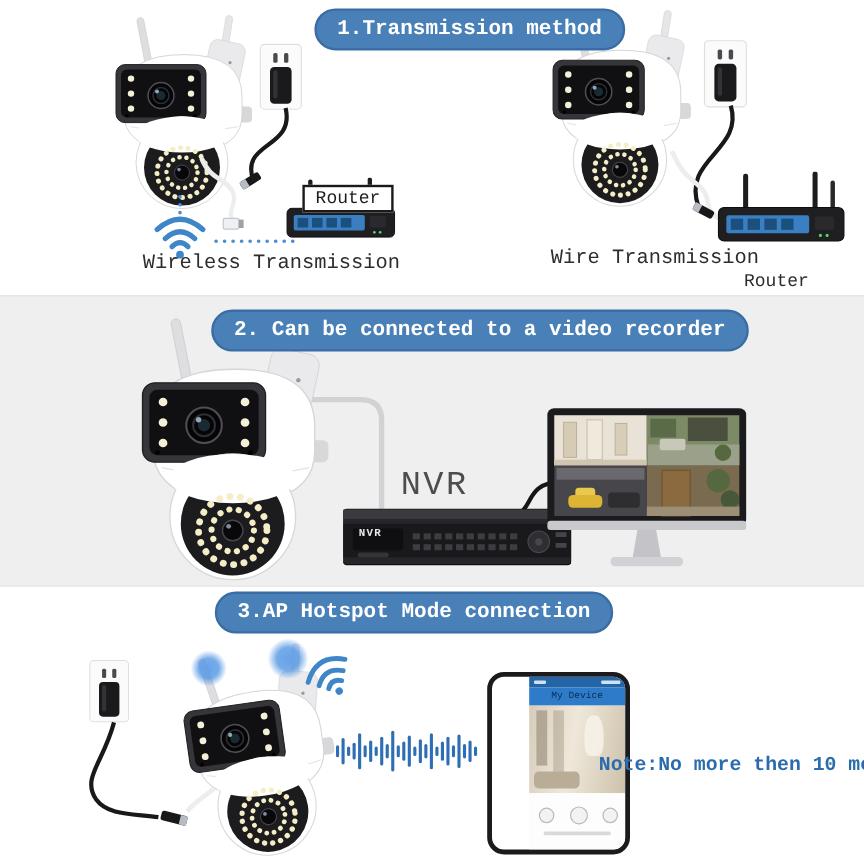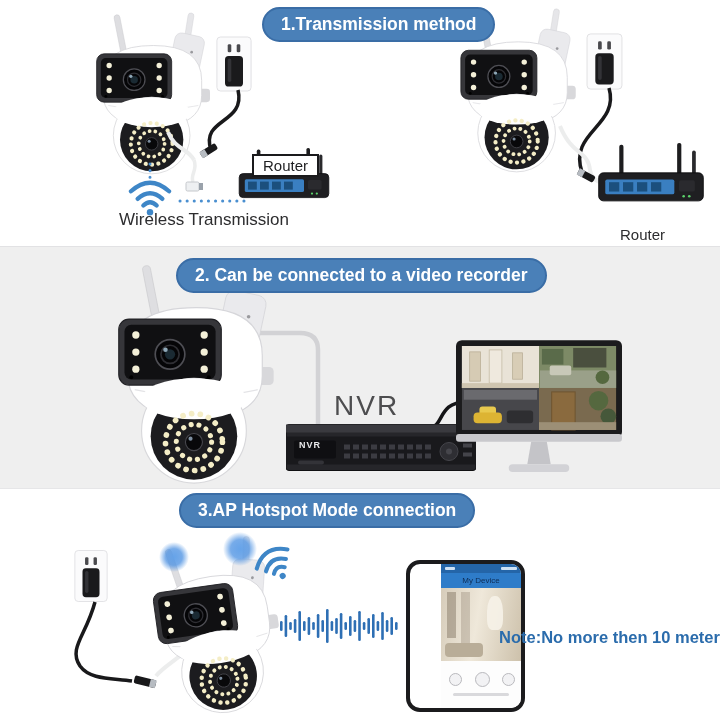--- a/index.html
+++ b/index.html
@@ -1,17 +1,17 @@
 <!DOCTYPE html>
 <html style="--pill-bg: #4a80b8; --pill-border: #3a6da6; --pill-text: #ffffff; --band-bg: #efefef; --note-text: #2b6cac; --wifi-blue: #3e86c7; --wave-blue: #2e6fb4; --router-port-blue: #3a7fc1; --phone-header-blue: #2e7cc9; --glow-blue: #4a90e2; --led-warm: #f4edc6;"><head>
 <meta charset="utf-8">
 <style>
   html,body{margin:0;padding:0;background:#fff;}
   #stage{position:relative;width:720px;height:720px;overflow:hidden;
-         font-family:Liberation Sans, sans-serif;background:#fff;}
+         font-family:Liberation Mono, monospace;background:#fff;}
   .band{position:absolute;left:0;top:246px;width:720px;height:241px;
         background:var(--band-bg,#efefef);border-top:1px solid #e2e2e4;border-bottom:1px solid #e6e6e8;}
   svg.art{position:absolute;left:0;top:0;width:720px;height:720px;}
   .pill{position:absolute;height:27px;line-height:27px;padding:2px 17px;
         background:var(--pill-bg,#4a80b8);border:2px solid var(--pill-border,#3a6da6);
         border-radius:18px;color:var(--pill-text,#fff);font-size:17.5px;font-weight:bold;
         white-space:nowrap;}
   #pill1{left:262px;top:7px;}
   #pill2{left:176px;top:258px;}
   #pill3{left:179px;top:493px;}
@@ -297,20 +297,21 @@
         </g>
     </g>
   </svg>
 
   <div class="pill" id="pill1">1.Transmission method</div>
   <div class="pill" id="pill2">2. Can be connected to a video recorder</div>
   <div class="pill" id="pill3">3.AP Hotspot Mode connection</div>
 
   <div class="label" id="lab-wireless">Wireless Transmission</div>
   <div class="routerbox">Router</div>
+  <div class="label" id="lab-wire">Wire Transmission</div>
   <div class="label" id="lab-router-r">Router</div>
 
   <div id="nvr-caption">NVR</div>
   <div id="nvr-logo">NVR</div>
 
   <div class="phone">
     <div class="p-status">
         <i class="s-l"></i>
         <i class="s-r"></i>
       </div>

